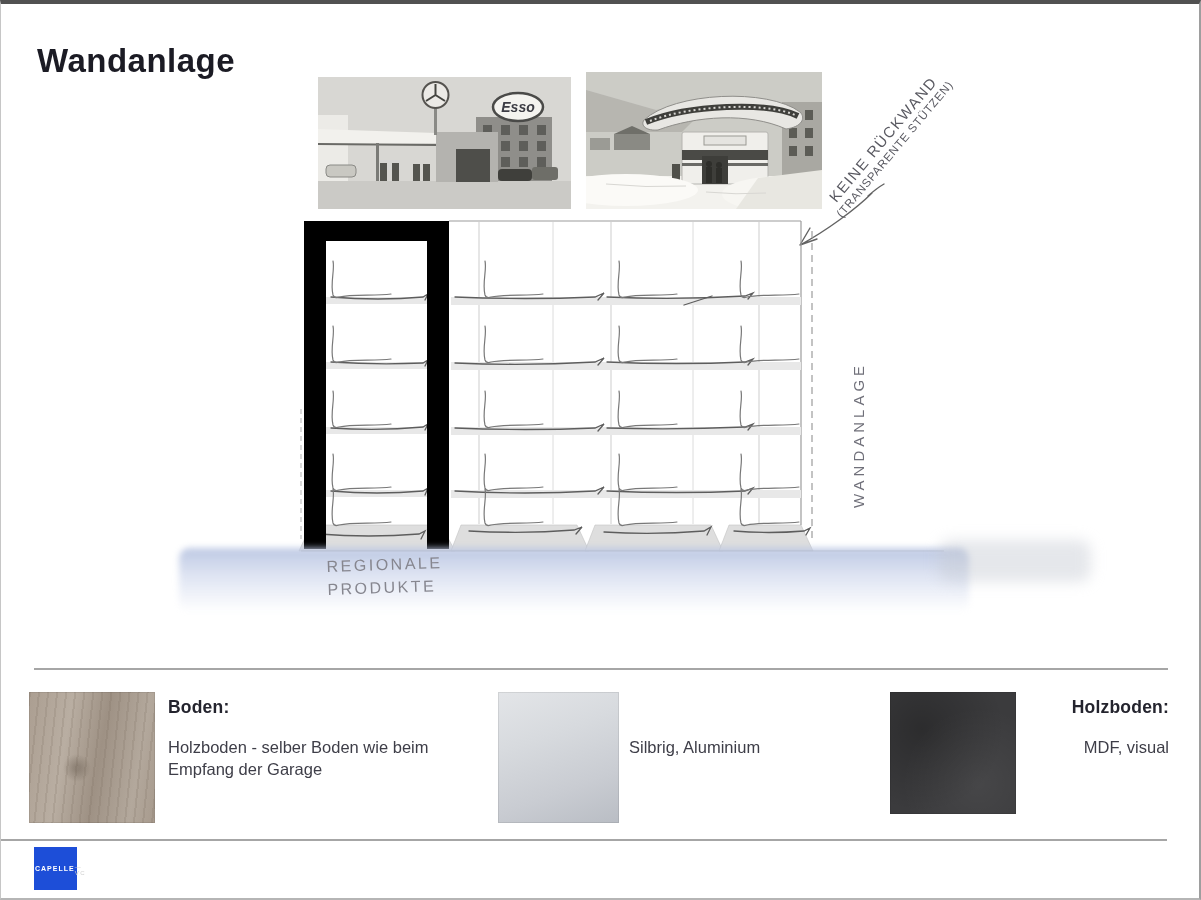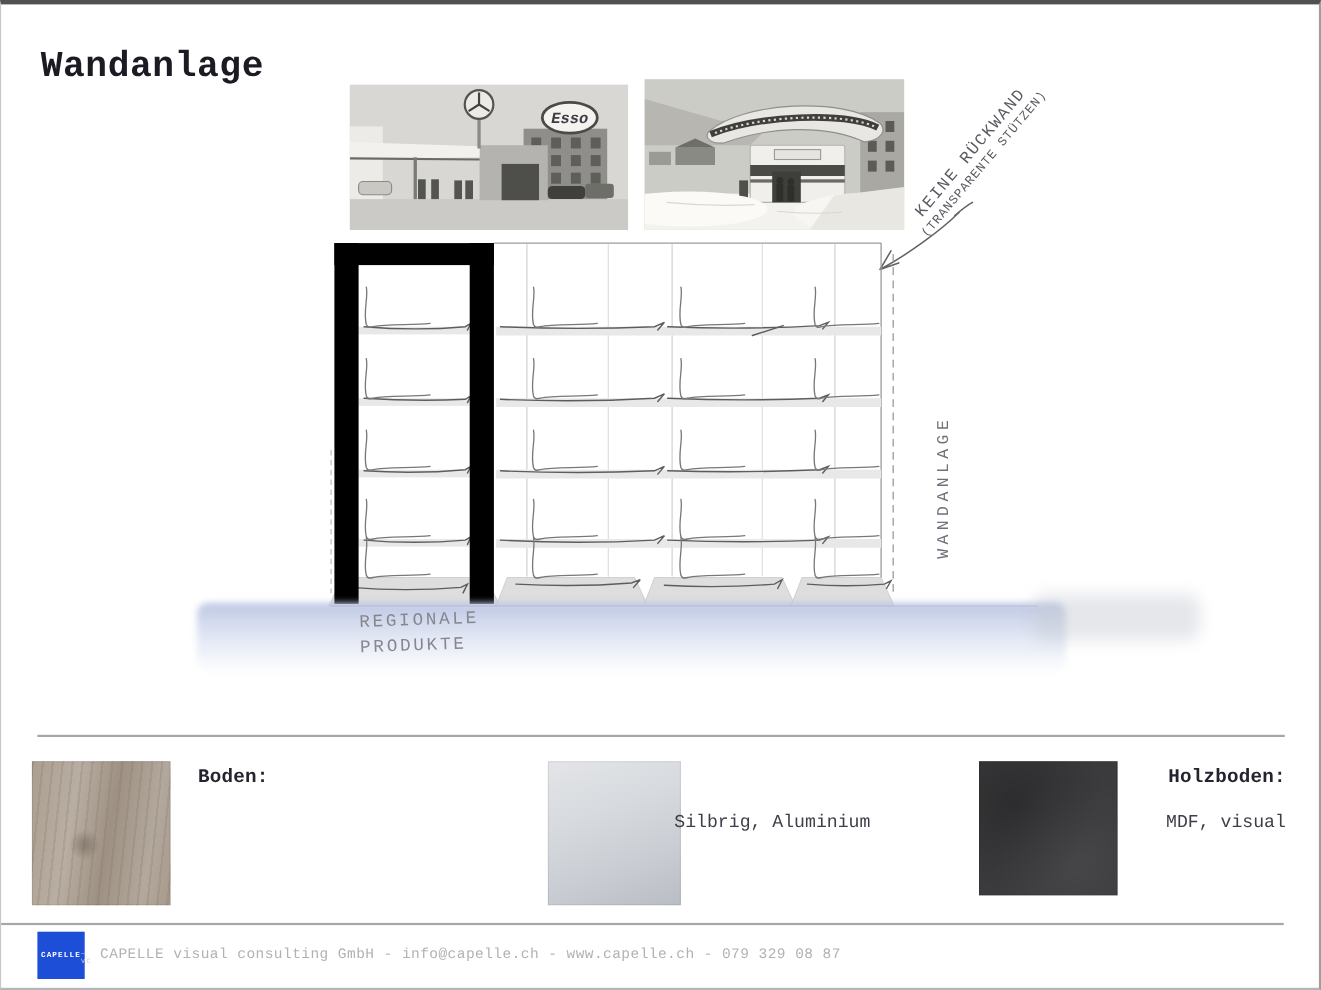--- a/index.html
+++ b/index.html
@@ -1,19 +1,19 @@
 <!DOCTYPE html>
 <html><head>
 <meta charset="utf-8">
 <style>
   html,body{margin:0;padding:0;background:#ffffff;}
   *{box-sizing:border-box;}
   .page{
     position:relative;width:1201px;height:900px;background:#ffffff;overflow:hidden;
-    font-family:Liberation Mono, monospace;
+    font-family:Liberation Sans, sans-serif;
     border-top:4px solid #515151;border-left:1px solid #c6c6c6;
     border-right:2px solid #9e9e9e;border-bottom:2px solid #b5b5b5;
   }
   .abs{position:absolute;}
   .page-title{left:36px;top:38px;font-size:33px;font-weight:700;color:#1b1b24;letter-spacing:.5px;}
   .photo{background:#d8d7d3;box-shadow:0 0 0 1px #e3e2de inset;}
   #photo-garage{left:317px;top:73px;width:253px;height:132px;}
   #photo-kiosk{left:585px;top:68px;width:236px;height:137px;}
   .anno-rueckwand{left:780px;top:124px;width:215px;text-align:center;transform:rotate(-50deg);
     color:#5a5a62;line-height:1.2;}
@@ -39,24 +39,24 @@
       linear-gradient(100deg,#ab9e91 0%,#b9aea2 30%,#9e9184 55%,#b3a89c 82%,#a79a8d 100%);}
   #swatch-silver{left:497px;top:688px;width:121px;height:131px;
     background:linear-gradient(160deg,#e3e5e8 0%,#d7dade 35%,#c9ccd2 70%,#b9bdc4 100%);}
   #swatch-mdf{left:889px;top:688px;width:126px;height:122px;
     background:
       radial-gradient(circle at 70% 75%, rgba(255,255,255,.06), rgba(0,0,0,0) 60%),
       radial-gradient(circle at 25% 30%, rgba(0,0,0,.25), rgba(0,0,0,0) 65%),
       #3b3b3d;}
   .mat-heading{font-weight:700;font-size:17.5px;color:#24242e;letter-spacing:.2px;}
   .mat-body{font-size:16.5px;color:#3e3e48;line-height:1.32;}
-  #mat1-heading{left:167px;top:693px;margin-left:12px;}
+  #mat1-heading{left:167px;top:693px;}
   #mat1-body{left:167px;top:733px;width:266px;}
   #mat2-heading{left:628px;top:693px;}
-  #mat2-body{left:612px;top:733px;width:260px;}
+  #mat2-body{left:628px;top:733px;width:260px;}
   .mat-right{text-align:right;}
   #mat3-heading{left:998px;top:693px;width:170px;}
   #mat3-body{left:998px;top:733px;width:170px;}
   .logo{left:33px;top:843px;width:43px;height:43px;background:#1d4ed8;color:#ffffff;
     display:flex;flex-direction:row;align-items:center;justify-content:center;padding-left:10px;}
   .logo .l1{font-size:7px;font-weight:700;letter-spacing:1px;}
   .logo .l2{font-size:6px;color:#cfcfcf;letter-spacing:1.5px;margin-top:2px;}
   .footer-text{left:90px;top:856px;font-size:13.2px;color:#b2b2b6;letter-spacing:.4px;}
 </style>
 </head>
@@ -275,27 +275,27 @@
     <div>REGIONALE</div>
     <div>PRODUKTE</div>
   </div>
   <div class="abs label-wandanlage">WANDANLAGE</div>
 
   <div class="abs divider" id="divider-top"></div>
   <div class="abs divider" id="divider-bottom"></div>
 
   <div class="abs swatch" id="swatch-wood"></div>
   <div class="abs mat-heading" id="mat1-heading">Boden:</div>
+  <div class="abs mat-body" id="mat1-body">Holzboden - selber Boden wie beim Empfang der Garage</div>
 
   <div class="abs swatch" id="swatch-silver"></div>
   <div class="abs mat-body" id="mat2-body">Silbrig, Aluminium</div>
 
   <div class="abs swatch" id="swatch-mdf"></div>
   <div class="abs mat-heading mat-right" id="mat3-heading">Holzboden:</div>
   <div class="abs mat-body mat-right" id="mat3-body">MDF, visual</div>
 
   <div class="abs logo">
     <div class="l1">CAPELLE</div>
     <div class="l2">— VC</div>
   </div>
-  <div class="abs footer-text">CAPELLE visual consulting GmbH - info@capelle.ch - www.capelle.ch - 079 329 08 87</div>
 
 </div>
 
 </body></html>

